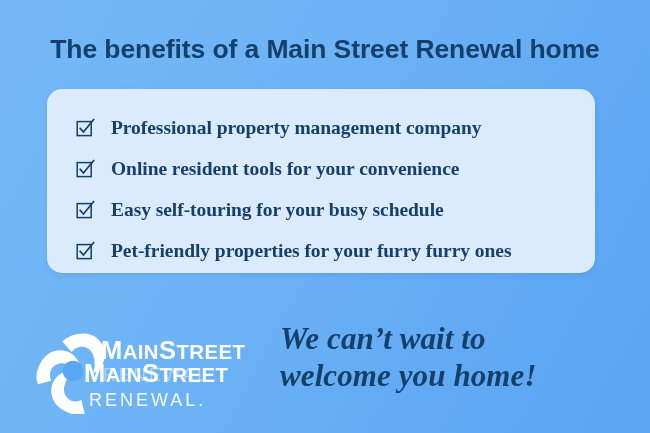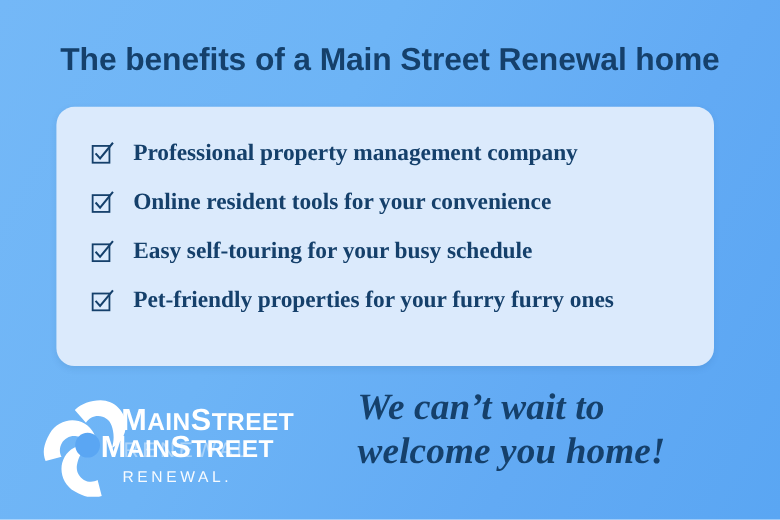--- a/index.html
+++ b/index.html
@@ -35,21 +35,21 @@
     color: #15406b;
     white-space: nowrap;
   }
 
   
   #benefits-card {
     position: absolute;
     left: 47px;
     top: 89px;
     width: 548px;
-    height: 216px;
+    height: 184px;
     background: #dbeafc;
     border-radius: 15px;
     box-shadow: 0 2px 5px rgba(26, 70, 116, 0.10);
   }
 
   #benefits-list {
     position: absolute;
     left: 29px;
     top: 19px;
     right: 14px;
@@ -142,32 +142,32 @@
   }
 
   
   #wordmark-main-b {
     left: 54px;
     top: 36px;
     font-size: 25.5px;
     letter-spacing: 0.4px;
   }
   #wordmark-renewal-b {
-    left: 72px;
+    left: 59px;
     top: 66px;
-    font-size: 13px;
+    font-size: 18px;
     font-weight: normal;
     letter-spacing: 3.0px;
     color: rgba(255, 255, 255, 0.95);
   }
 
   
   #tagline {
     position: absolute;
-    left: 298px;
+    left: 280px;
     top: 20px;
     font-family: "Liberation Serif", "DejaVu Serif", serif;
     font-style: italic;
     font-weight: bold;
     font-size: 31px;
     line-height: 37px;
     letter-spacing: 0.1px;
     color: #15406b;
     white-space: nowrap;
   }

